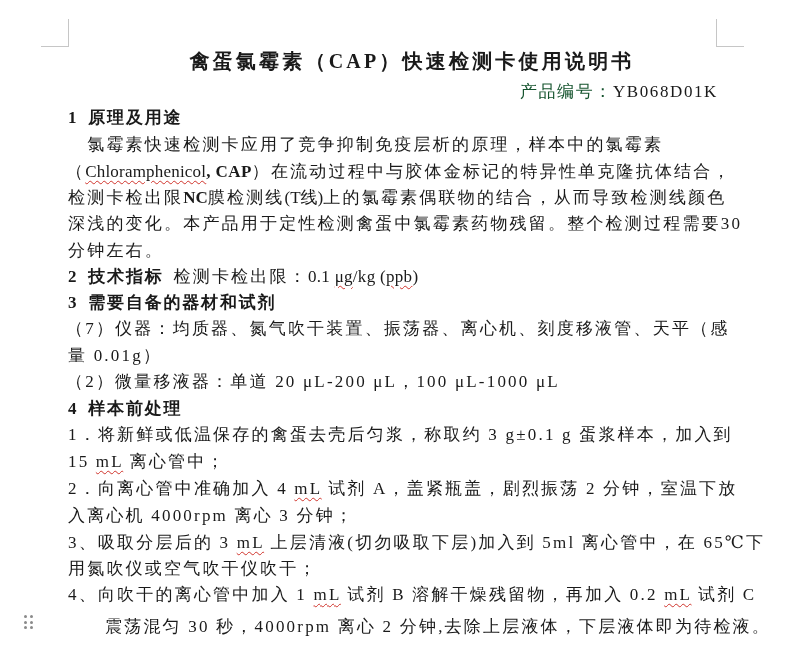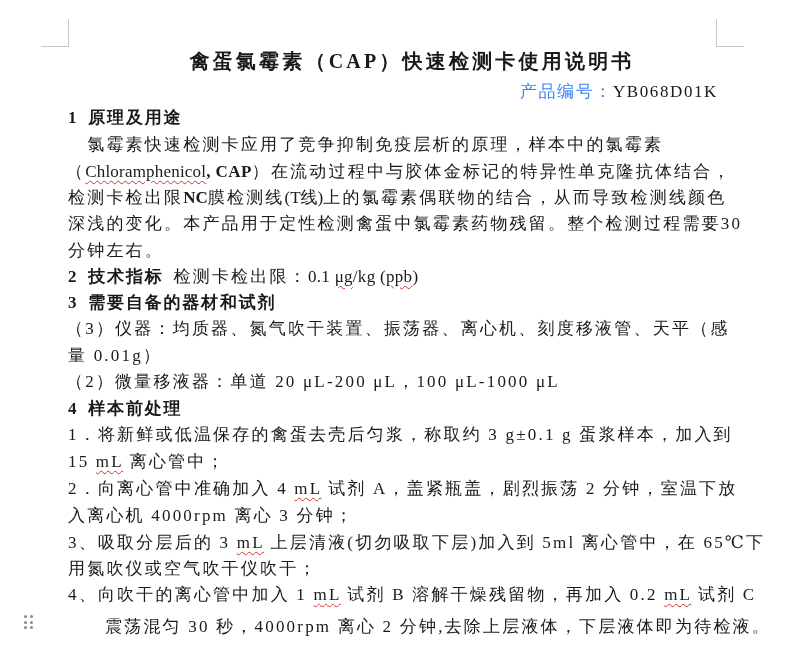--- a/index.html
+++ b/index.html
@@ -56,21 +56,21 @@
       box-sizing: border-box;
     }
     .product-code {
       position: absolute;
       top: 80px;
       right: 74px;
       font-size: 17px;
       letter-spacing: 1.6px;
       white-space: nowrap;
     }
-    .product-code .label { color: #3b82f6; }
+    .product-code .label { color: #14532d; }
     .heading {
       font-weight: bold;
       letter-spacing: 1.8px;
     }
     .heading .num { margin-right: 10px; }
     .b { font-weight: bold; }
     .squiggle {
       text-decoration: underline wavy #d0342c;
       text-decoration-thickness: 1px;
       text-underline-offset: 3px;
@@ -121,21 +121,21 @@
 <div class="line" style="top:213px;">深浅的变化。本产品用于定性检测禽蛋中氯霉素药物残留。整个检测过程需要30</div>
 <div class="line" style="top:240px;">分钟左右。</div>
 
 <div class="line" style="top:266px;">
   <span class="heading"><span class="num">2</span><span>技术指标</span></span><span class="spacer"></span><span>检测卡检出限：</span><span style="letter-spacing:0.3px;"><span>0.1 </span><span class="squiggle">μg</span><span>/kg (</span><span class="squiggle">ppb</span><span>)</span></span>
 </div>
 
 <div class="line heading" style="top:292px;">
   <span class="num">3</span><span>需要自备的器材和试剂</span>
 </div>
-<div class="line" style="top:318px; left:66px;">（3）仪器：均质器、氮气吹干装置、振荡器、离心机、刻度移液管、天平（感</div>
+<div class="line" style="top:318px; left:66px;">（7）仪器：均质器、氮气吹干装置、振荡器、离心机、刻度移液管、天平（感</div>
 <div class="line" style="top:345px;">量 0.01g）</div>
 <div class="line" style="top:371px; left:66px;">（2）微量移液器：单道 20 μL-200 μL，100 μL-1000 μL</div>
 
 <div class="line heading" style="top:398px;">
   <span class="num">4</span><span>样本前处理</span>
 </div>
 <div class="line" style="top:424px;">1．将新鲜或低温保存的禽蛋去壳后匀浆，称取约 3 g±0.1 g 蛋浆样本，加入到</div>
 <div class="line" style="top:451px;">
   <span>15 </span><span class="squiggle">mL</span><span> 离心管中；</span>
 </div>

